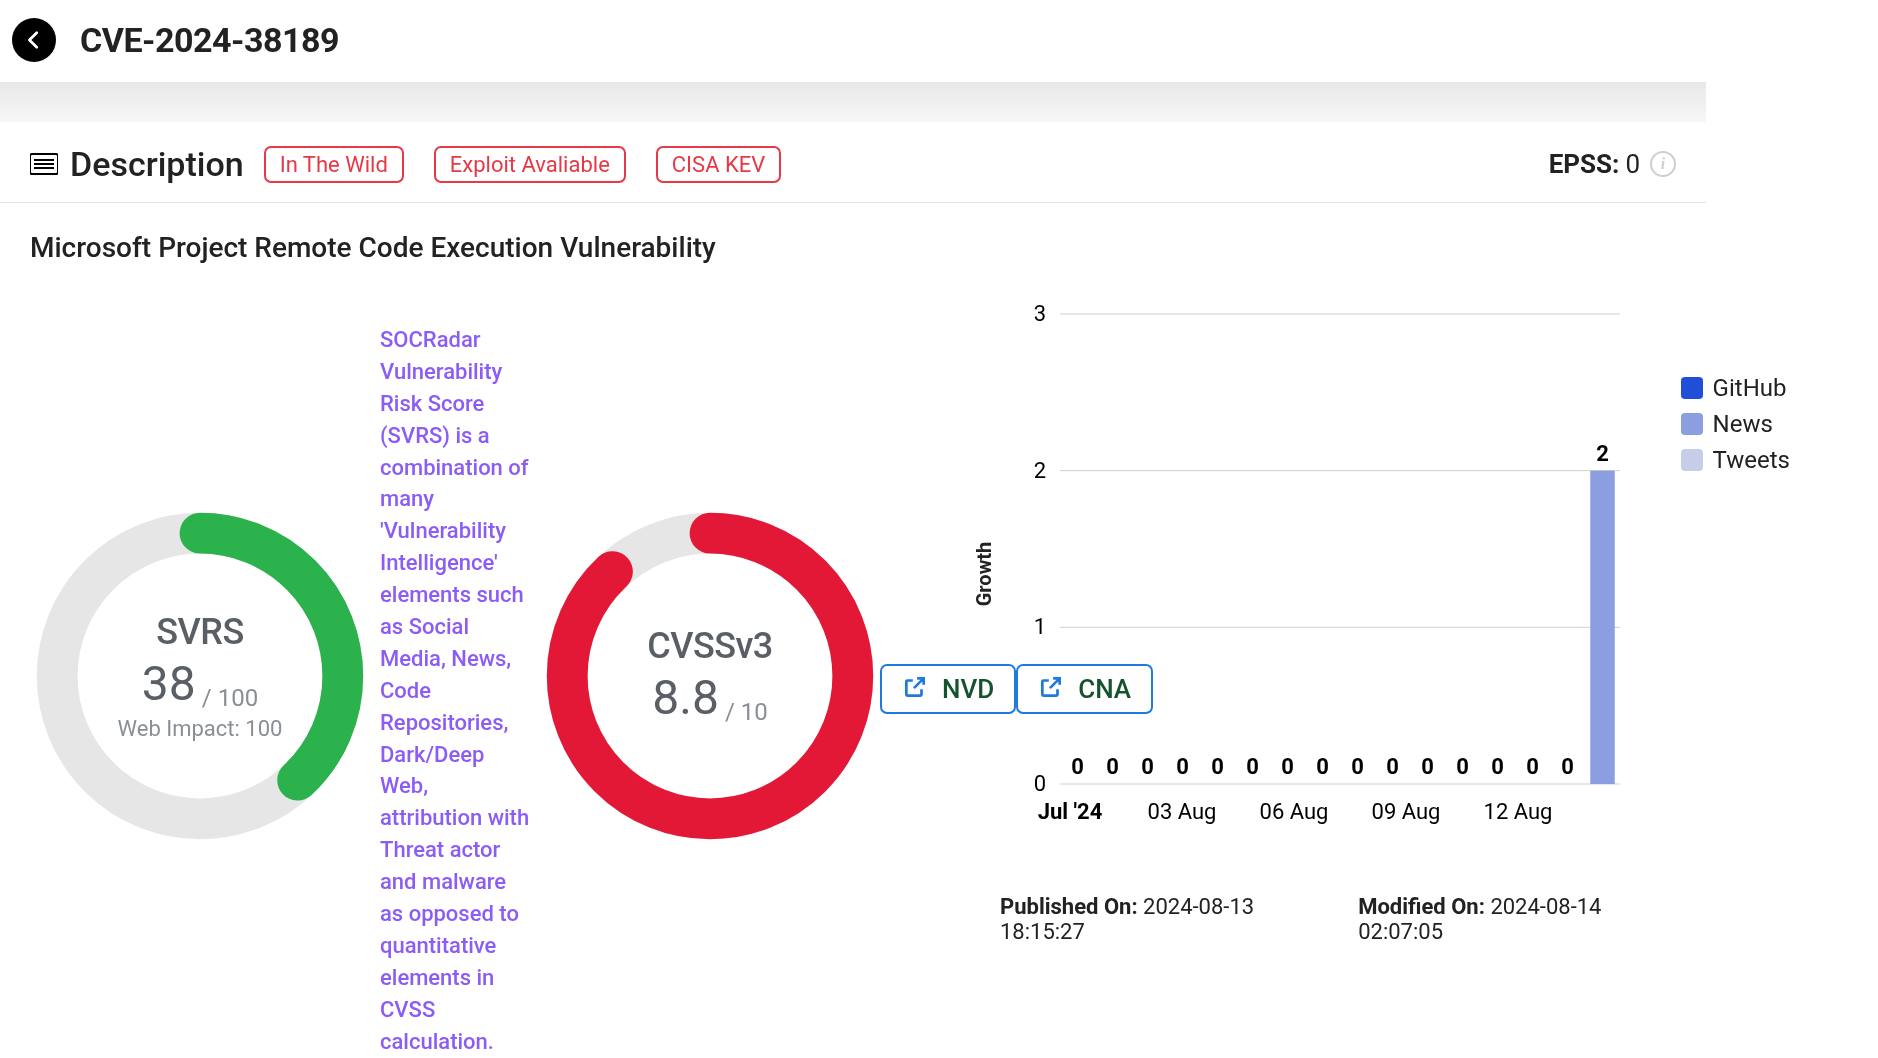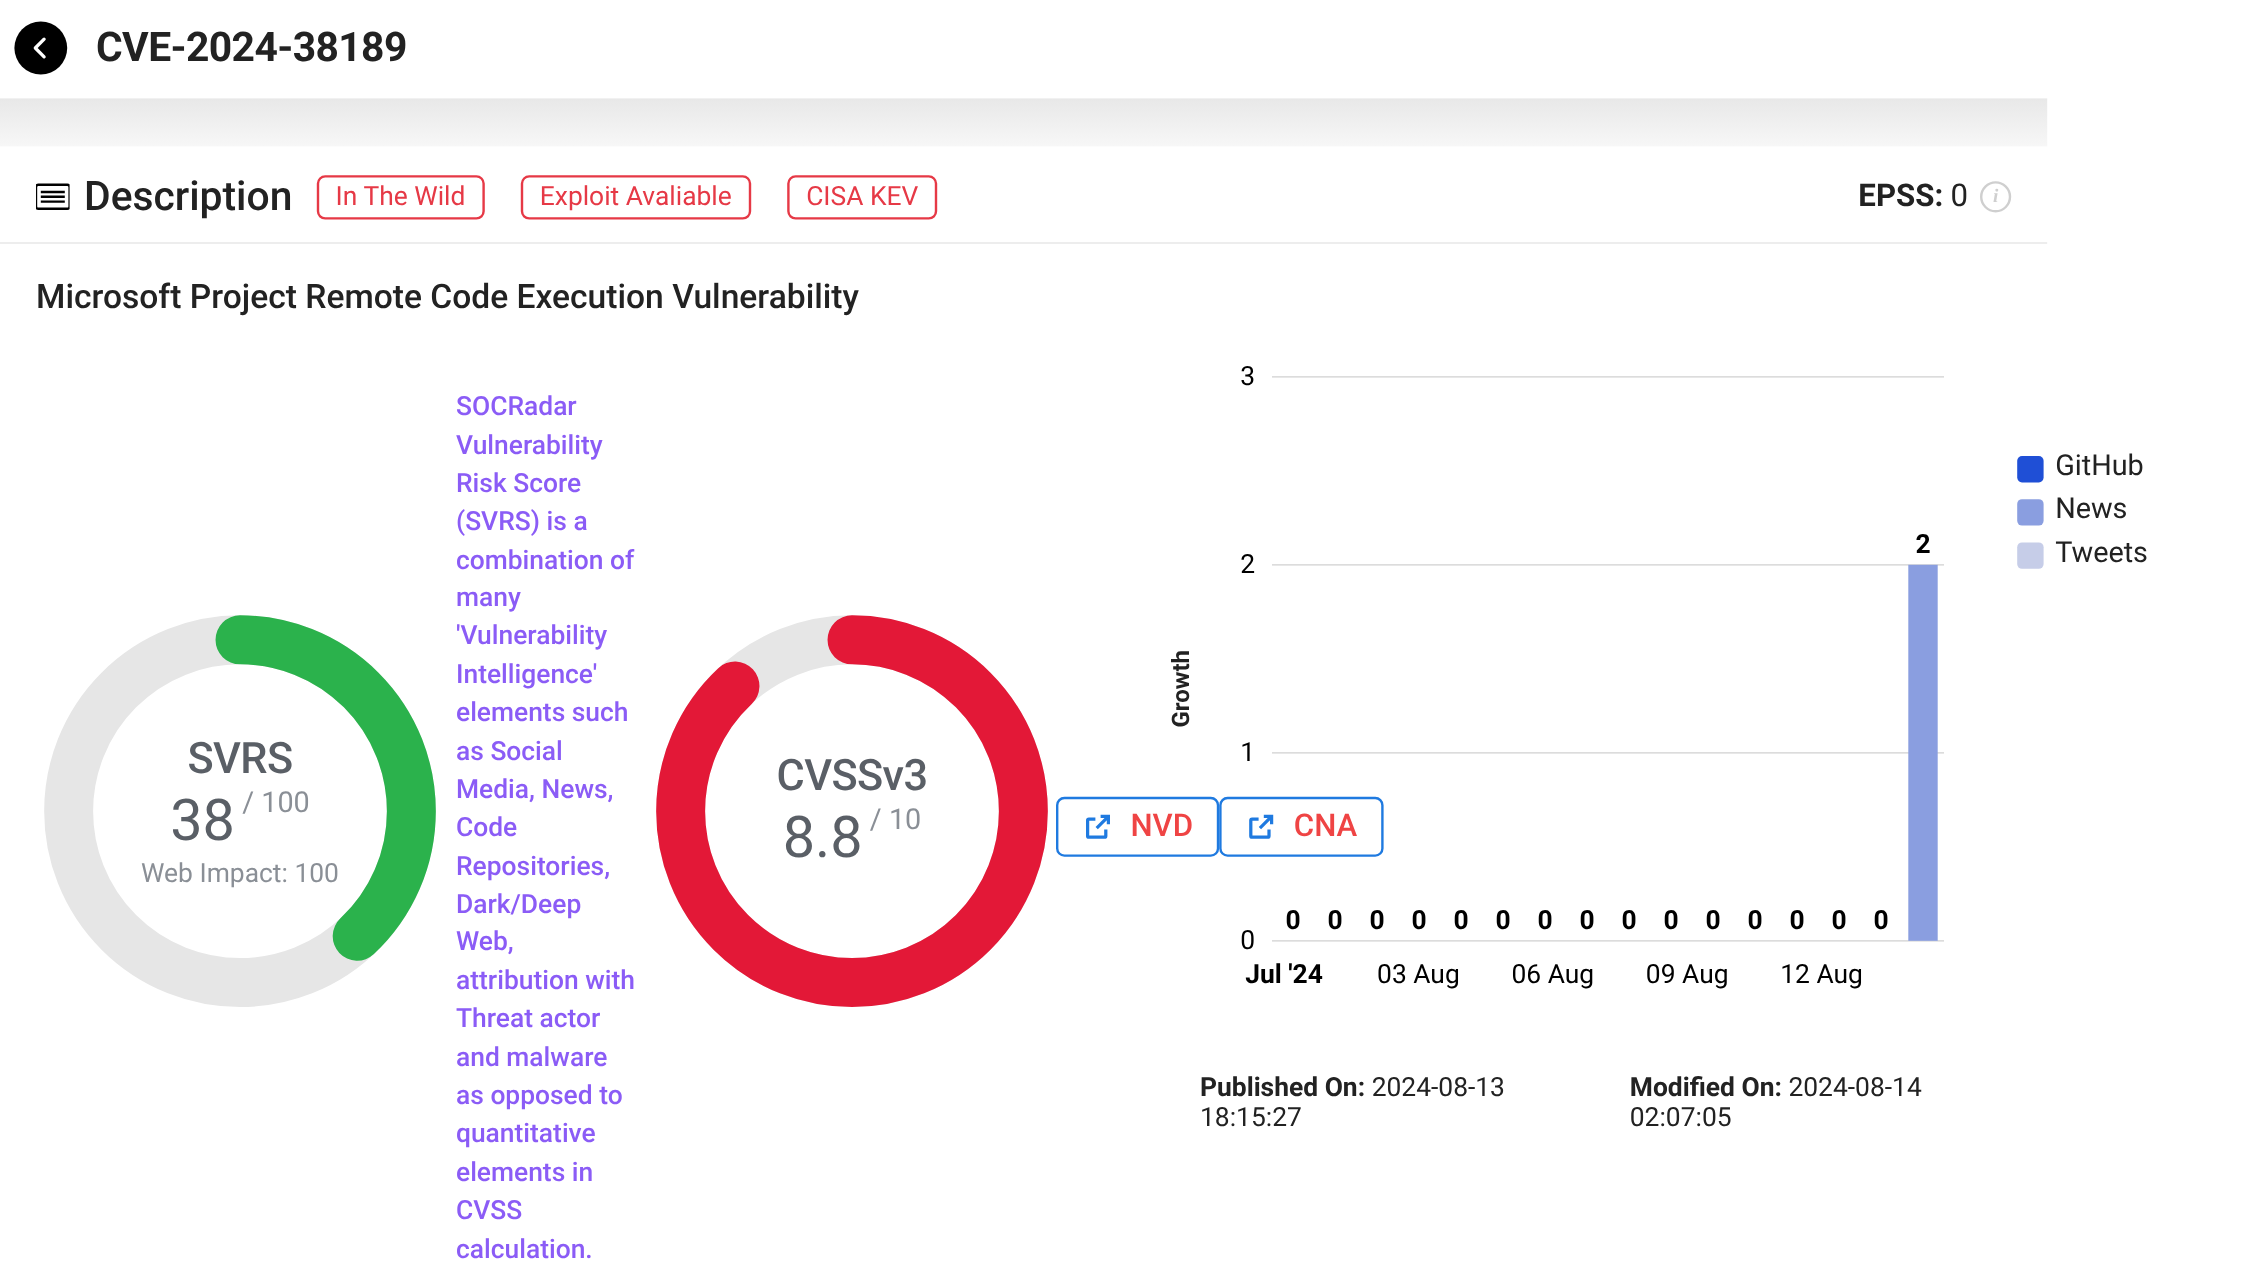--- a/index.html
+++ b/index.html
@@ -30,36 +30,36 @@
   .left-col { width: 510px; display: flex; align-items: center; }
   .mid-col { width: 420px; display: flex; flex-direction: row; align-items: center; }
   .right-col { flex: 1; padding-left: 40px; position: relative; }
   
   .gauge-wrap { position: relative; width: 340px; height: 340px; }
   .gauge-svg { width: 340px; height: 340px; transform: rotate(-90deg); }
   .gauge-bg { fill: none; stroke: #e6e6e6; stroke-width: 24; stroke-linecap: round; }
   .gauge-fg { fill: none; stroke-width: 24; stroke-linecap: round; }
   .gauge-center { position: absolute; top: 0; left: 0; width: 100%; height: 100%; display: flex; flex-direction: column; align-items: center; justify-content: center; }
   .gauge-label { font-size: 36px; font-weight: 500; color: #5a5f66; letter-spacing: -0.5px; }
-  .gauge-value-row { display: flex; align-items: flex-start; margin-top: 2px; }
+  .gauge-value-row { display: flex; align-items: flex-end; margin-top: 2px; }
   .gauge-value { font-size: 48px; font-weight: 400; color: #5a5f66; }
   .gauge-max { font-size: 24px; color: #8a8f96; margin-left: 6px; }
   .gauge-sub { font-size: 22px; color: #8a8f96; margin-top: 4px; }
   
   .svrs-desc { font-size: 22px; color: #8b5cf6; text-align: left; font-weight: 500; line-height: 1.45; margin-top: 30px; padding: 0 10px; }
   
-  .link-btn { display: flex; align-items: center; border: 2px solid #1f7ae0; color: #ef4444; border-radius: 7px; padding: 8px 20px; font-size: 26px; font-weight: 500; margin-top: 26px; cursor: pointer; }
+  .link-btn { display: flex; border: 2px solid #1f7ae0; color: #14532d; border-radius: 7px; padding: 8px 20px; font-size: 26px; font-weight: 500; margin-top: 26px; cursor: pointer; }
   .link-btn:first-of-type { margin-top: 34px; }
   .link-btn svg { width: 26px; height: 26px; margin-right: 14px; stroke: #1f7ae0; fill: none; stroke-width: 2.5; }
   
   .chart-area { position: relative; width: 640px; height: 560px; }
   .chart-svg { width: 640px; height: 560px; }
   .y-axis-label { position: absolute; left: -16px; top: 50%; transform: translate(-50%,-50%) rotate(-90deg); font-size: 20px; font-weight: 700; transform-origin: center; }
   .legend { position: absolute; right: -150px; top: 80px; }
-  .legend-item { display: flex; align-items: flex-end; font-size: 24px; margin-bottom: 8px; padding-left: 10px; }
+  .legend-item { display: flex; align-items: center; font-size: 24px; margin-bottom: 8px; padding-left: 10px; }
   .legend-swatch { width: 22px; height: 22px; border-radius: 4px; margin-right: 10px; }
   
   .dates-row { display: flex; justify-content: flex-end; padding: 40px 30px 0 30px; font-size: 22px; }
   .date-block { margin-left: 30px; }
   .date-label { font-weight: 700; }
   .date-val { font-weight: 400; }
 </style>
 </head>
 <body>
 

